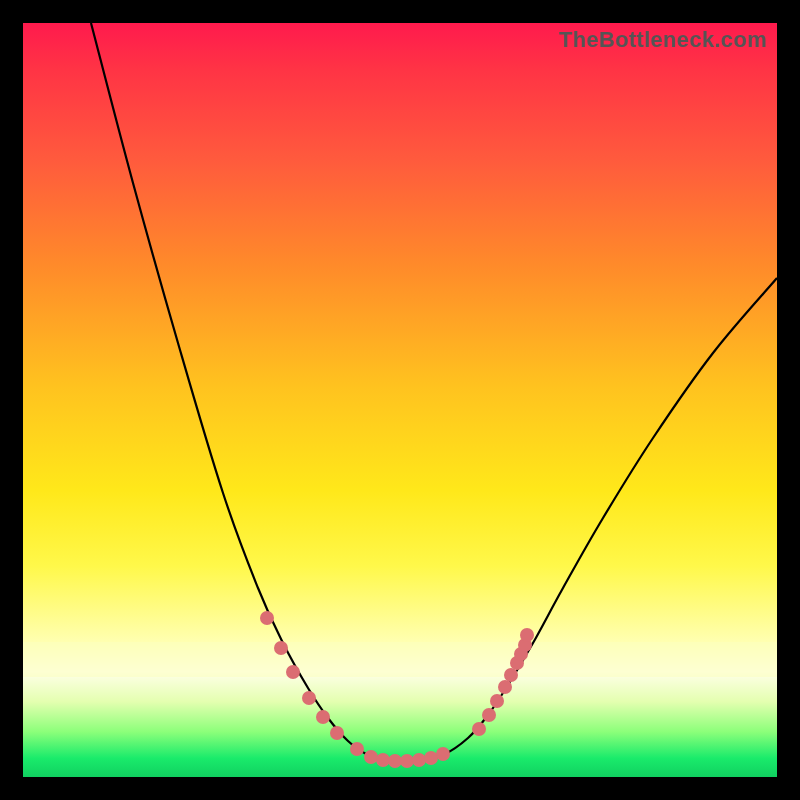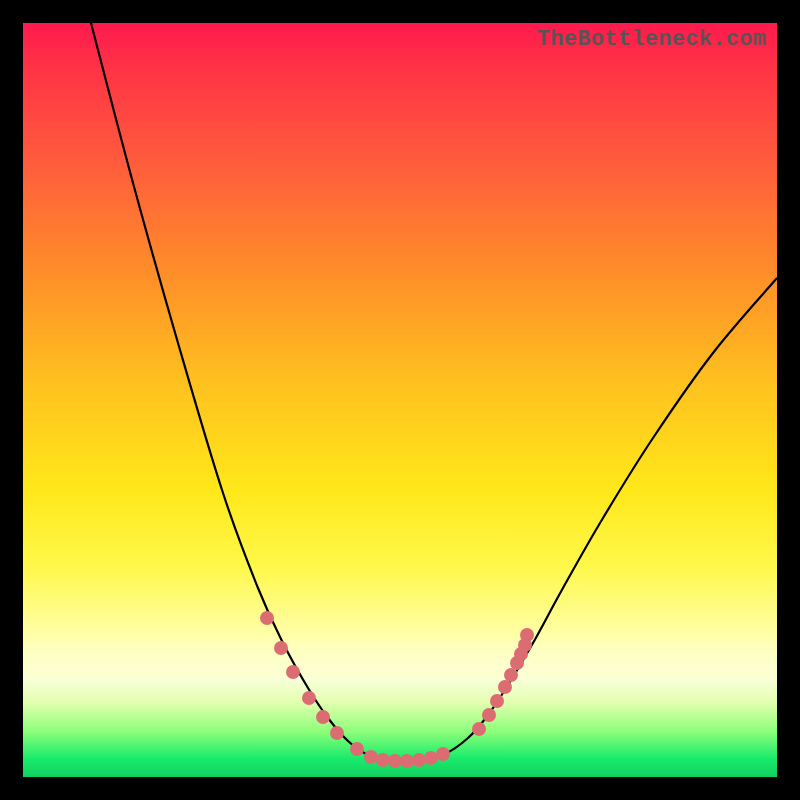--- a/index.html
+++ b/index.html
@@ -24,21 +24,20 @@
       #ff8a2a 32%,
       #ffc21f 48%,
       #ffe81a 62%,
       #fff84a 72%,
       #ffffb0 82%,
       #ffffe8 86%,
       #e4ffb0 90%,
       #8cff7a 94%,
       #1aeb6b 97.5%,
       #10d060 100%);
-    font-family: Liberation Mono, monospace;
   }
   .flash {
     position: absolute;
     left: 0;
     width: 100%;
     background: #fbffc0;
     opacity: 0.55;
   }
   .watermark {
     position: absolute;

